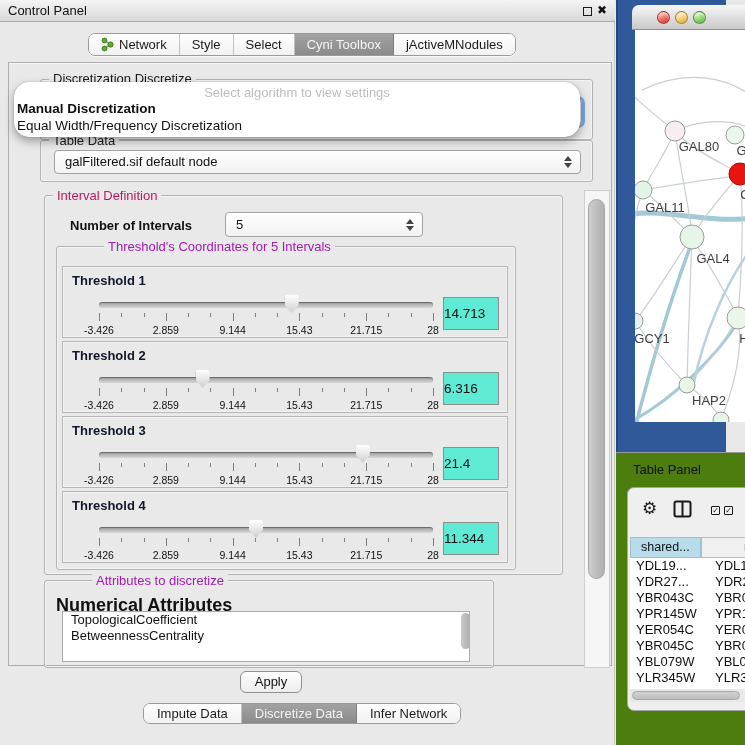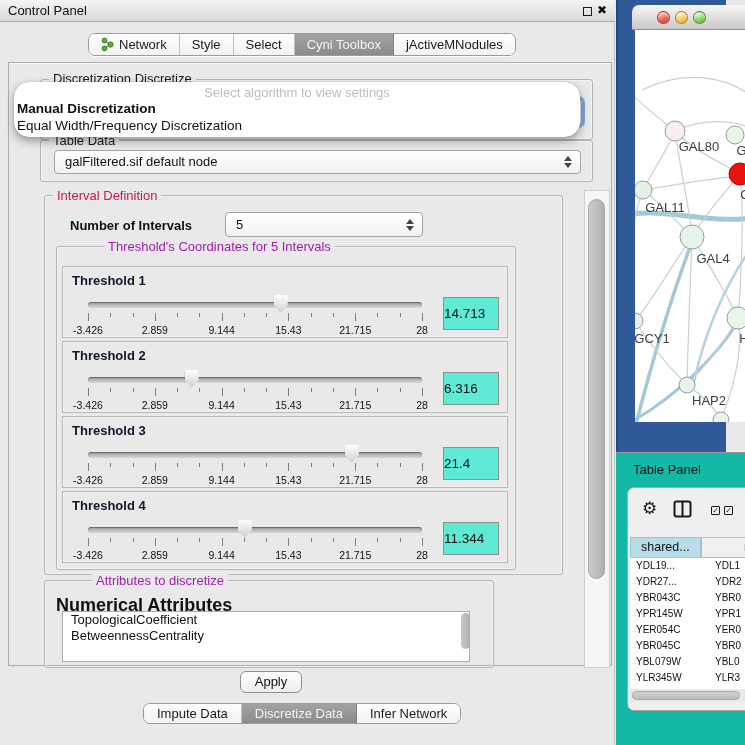--- a/index.html
+++ b/index.html
@@ -39,21 +39,21 @@
   #algo-popup .opt { font-size:13.5px; color:#111; padding-left:3px; line-height:17px; }
   #algo-popup .opt.bold { font-weight:bold; }
 
   
   #intervals-label { position:absolute; left:70px; top:218px; font-size:13px; font-weight:bold; color:#111; }
   #intervals-spinner { left:225px; top:212px; width:198px; height:25px; line-height:23px; }
 
   
   .th-panel { position:absolute; left:62px; width:446px; height:72px; background:#E9E9E9; border:1px solid #B7B7B7; box-shadow:inset 0 0 0 1px #F2F2F2; }
   .th-label { position:absolute; left:9px; top:6px; font-size:13px; font-weight:bold; color:#0f172a; }
-  .slider { position:absolute; left:25px; top:30px; width:334px; height:40px; }
+  .slider { position:absolute; left:36px; top:30px; width:334px; height:40px; }
   .track { position:absolute; left:0; top:5px; width:100%; height:6px; border-radius:3px; background:linear-gradient(#9A9A9A,#D8D8D8); box-shadow:inset 0 1px 1px rgba(0,0,0,.35); }
   .thumb { position:absolute; top:-2px; width:14px; height:18px; transform:translateX(-50%); background:linear-gradient(#FEFEFE,#CFCFCF); clip-path:polygon(8% 0,92% 0,100% 12%,100% 55%,50% 100%,0 55%,0 12%); filter:drop-shadow(0 0 1px #777); }
   .ticks { position:absolute; left:0; top:16px; width:100%; height:9px; }
   .ticks i { position:absolute; top:0; width:1px; background:#7F7F7F; height:4px; }
   .ticks i.major { height:8px; }
   .tick-labels { position:absolute; left:0; top:27px; width:100%; height:12px; }
   .tick-labels span { position:absolute; transform:translateX(-50%); font-size:10.5px; color:#111; white-space:nowrap; }
   .value-box { position:absolute; right:8px; top:30px; width:56px; height:33px; background:#5eead4; border:1px solid #8F8F8F; font-size:13.5px; color:#111; text-align:left; line-height:31px; padding-right:6px; }
 
   
@@ -78,35 +78,35 @@
   #network-area { position:absolute; left:616px; top:0; width:110px; height:452px; background:#30599A; border-left:2px solid #24497F; }
   #net-titlebar { position:absolute; left:14px; top:5px; width:115px; height:25px; background:linear-gradient(#F7F7F7,#C9C9C9); border-radius:7px 0 0 0; border-bottom:1px solid #8F8F8F; }
   .tlight { position:absolute; top:6px; width:13px; height:13px; border-radius:50%; border:1px solid rgba(0,0,0,.35); box-shadow:inset 0 2px 3px rgba(255,255,255,.7); }
   #tl-red { left:25px; background:radial-gradient(circle at 35% 30%, #FF9A90, #DE4A3C 70%); }
   #tl-yellow { left:43px; background:radial-gradient(circle at 35% 30%, #FFE9A8, #EFB73E 70%); }
   #tl-green { left:61px; background:radial-gradient(circle at 35% 30%, #C9F3AF, #6CC24A 70%); }
   #net-canvas { position:absolute; left:17px; top:30px; width:112px; height:392px; background:#FFFFFF; overflow:hidden; }
   .node-label { font-family:"Liberation Sans",sans-serif; font-size:13px; fill:#3E3E3E; text-anchor:middle; }
 
   
-  #table-panel { position:absolute; left:616px; top:452px; width:129px; height:293px; background:#14b8a6; border-top:1px solid #979797; }
+  #table-panel { position:absolute; left:616px; top:452px; width:129px; height:293px; background:#4d7c0f; border-top:1px solid #979797; }
   #tp-title { position:absolute; left:17px; top:9px; font-size:13px; color:#111; }
   #tp-widget { position:absolute; left:11px; top:34px; width:120px; height:224px; background:#EFEFEF; border:1px solid #A6A6A6; border-radius:7px 0 0 7px; }
   #tp-toolbar { position:absolute; left:0; top:0; width:100%; height:46px; }
   #gear-ic { position:absolute; left:14px; top:12px; font-size:17px; color:#1a1a1a; line-height:1; }
   #col-ic { position:absolute; left:45px; top:12px; }
   .chk { position:absolute; top:18px; width:9px; height:9px; border:1.4px solid #1a1a1a; border-radius:1px; font-size:8px; line-height:8px; text-align:center; color:#1a1a1a; }
   #chk1 { left:83px; } #chk2 { left:96px; }
   #tp-header { position:absolute; left:2px; top:49px; width:126px; height:21px; display:flex; }
   .hcell { font-size:12.5px; color:#111; line-height:19px; text-align:center; border:1px solid #9FC2D2; }
   .hcell.c0 { width:77px; background:#B9DCEB; }
   .hcell.c1 { width:60px; background:#F0F0F0; border-color:#BBB; text-align:right; padding-right:4px; }
   #tp-rows { position:absolute; left:2px; top:70px; width:126px; height:133px; background:#FFFFFF; overflow:hidden; }
   .trow { display:flex; height:16px; }
-  .tcell { font-size:10px; color:#111; line-height:16px; white-space:nowrap; }
+  .tcell { font-size:13px; color:#111; line-height:16px; white-space:nowrap; }
   .tcell.c0 { width:77px; padding-left:6px; }
   .tcell.c1 { padding-left:8px; }
   #tp-hscroll { position:absolute; left:2px; top:201px; width:126px; height:13px; background:#E8E8E8; }
   #tp-hthumb { position:absolute; left:2px; top:2px; width:108px; height:9px; background:linear-gradient(#D2D2D2,#BDBDBD); border:1px solid #A8A8A8; border-radius:5px; }
 </style>
 </head>
 <body>
 
 <div id="control-panel">
 

